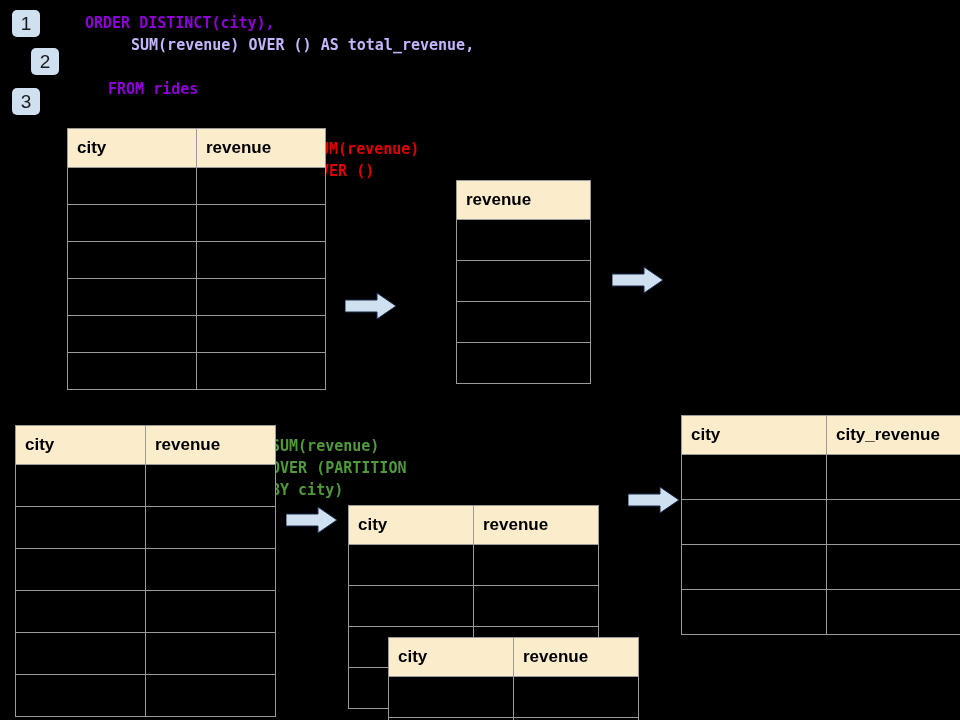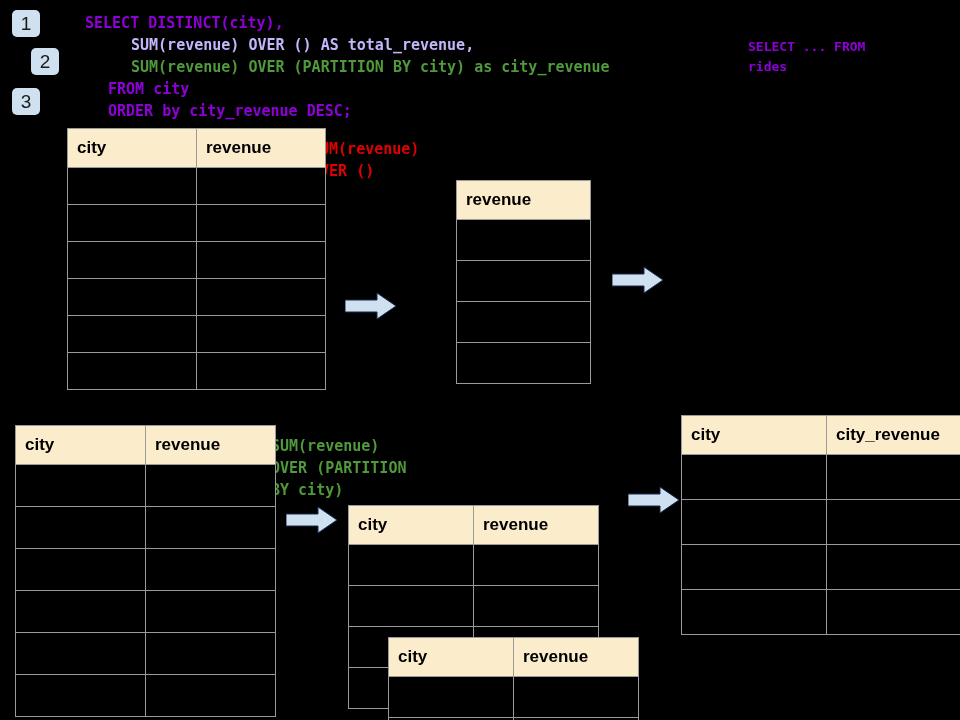--- a/index.html
+++ b/index.html
@@ -137,27 +137,23 @@
 </style>
 </head>
 <body>
 
 <div id="canvas">
 
   <div class="badge" id="badge-1">1</div>
   <div class="badge" id="badge-2">2</div>
   <div class="badge" id="badge-3">3</div>
 
-  <div class="sql" id="sql-line-1">SELECT DISTINCT(city),</div>
+  <div class="sql" id="sql-line-1">ORDER DISTINCT(city),</div>
   <div class="sql" id="sql-line-2">SUM(revenue) OVER () AS total_revenue,</div>
-  <div class="sql" id="sql-line-3">SUM(revenue) OVER (PARTITION BY city) as city_revenue</div>
-  <div class="sql" id="sql-line-4">FROM city</div>
-  <div class="sql" id="sql-line-5">ORDER by city_revenue DESC;</div>
-  <div id="sql-side">SELECT ... FROM
-rides</div>
+  <div class="sql" id="sql-line-4">FROM rides</div>
 
   <div class="annot" id="annot-total">SUM(revenue)
 OVER ()</div>
   <div class="annot" id="annot-city">SUM(revenue)
 OVER (PARTITION
 BY city)</div>
 
   <table class="tbl" id="table-source-top">
     <thead>
       <tr>

